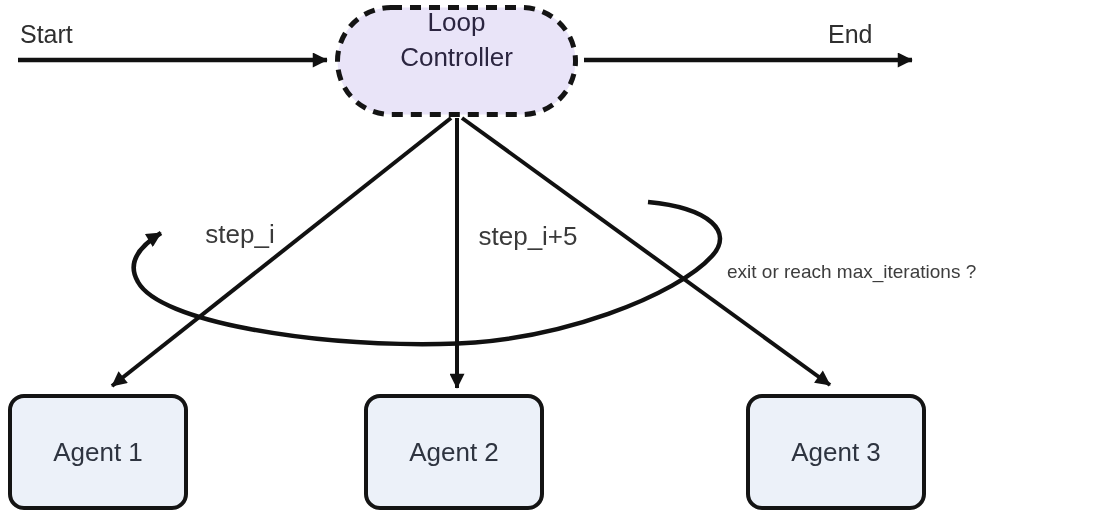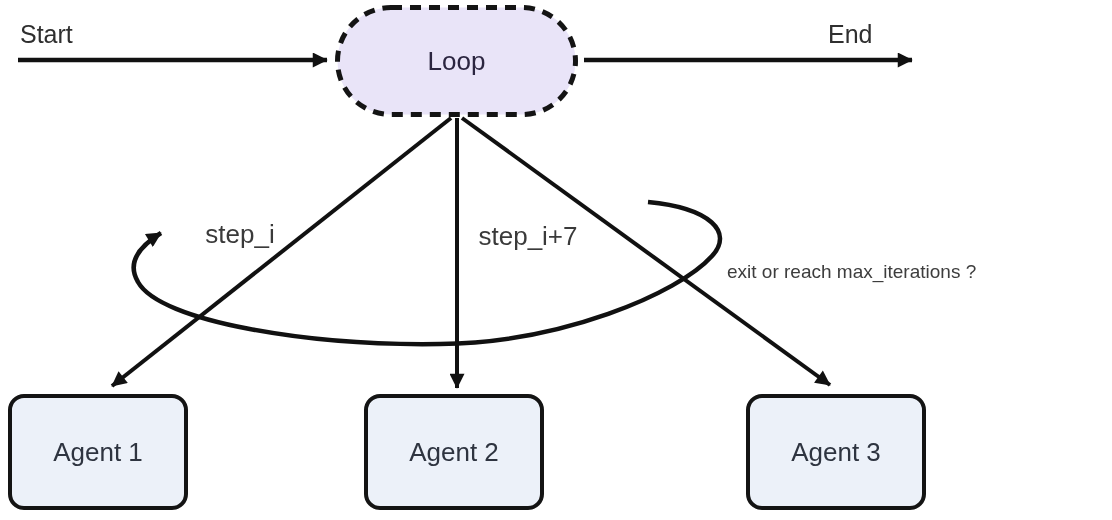--- a/index.html
+++ b/index.html
@@ -23,21 +23,21 @@
   .edge-label {
     transform: translate(-50%, -50%);
     color: #3a3a3a;
     font-size: 26px;
   }
   #loop-node-text {
     position: absolute;
     left: 335px; top: 5px;
     width: 243px; height: 112px;
     display: flex; flex-direction: column;
-    align-items: center; justify-content: center;
+    align-items: center; 
     color: #2b2540;
     font-size: 26px;
     line-height: 35px;
     text-align: center;
   }
   .agent-box {
     position: absolute;
     top: 394px;
     width: 180px; height: 116px;
     box-sizing: border-box;
@@ -85,26 +85,27 @@
 
     <rect x="337.5" y="7.5" width="238" height="107" rx="53.5" ry="53.5" fill="#e9e4f8" stroke="#141414" stroke-width="5" stroke-dasharray="11 8"></rect>
   </svg>
 
   <div class="txt" id="start-label">Start</div>
 
   <div class="txt" id="end-label">End</div>
 
   <div id="loop-node-text">
     <span>Loop</span>
+    <span>Controller</span>
   </div>
 
   <div class="txt edge-label" style="left:240px; top:224px;">step_i</div>
 
 
-  <div class="txt edge-label" style="left:528px; top:226px;">step_i+7</div>
+  <div class="txt edge-label" style="left:528px; top:226px;">step_i+5</div>
 
   <div class="txt" id="exit-label">exit or reach max_iterations ?</div>
 
   <div class="agent-box" id="agent-box-1">
     <span>Agent 1</span>
   </div>
 
   <div class="agent-box" id="agent-box-2">
     <span>Agent 2</span>
   </div>

